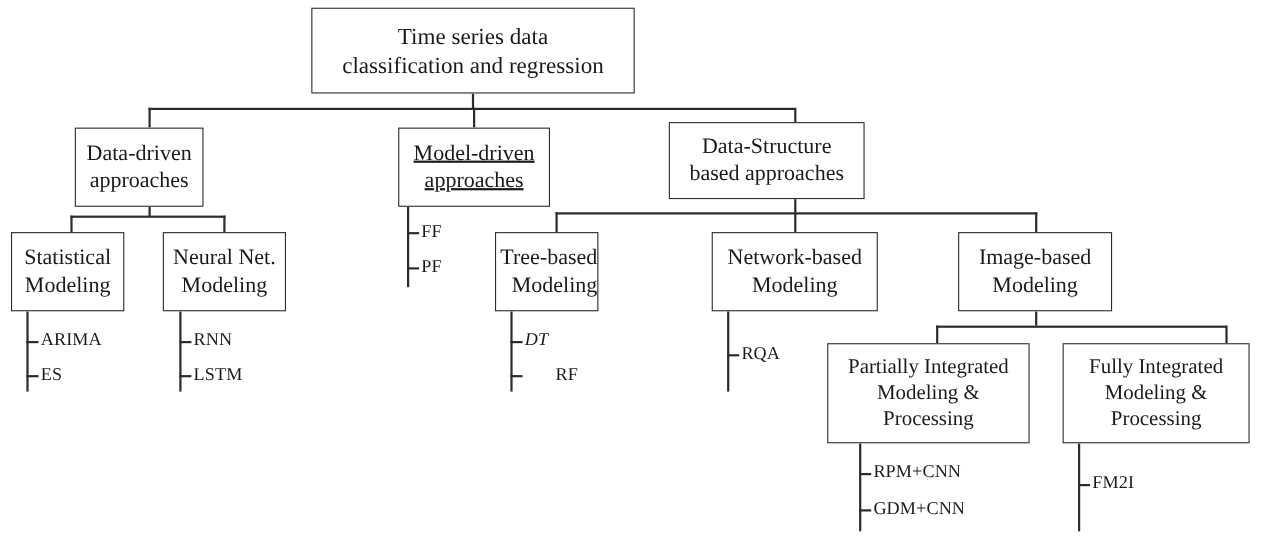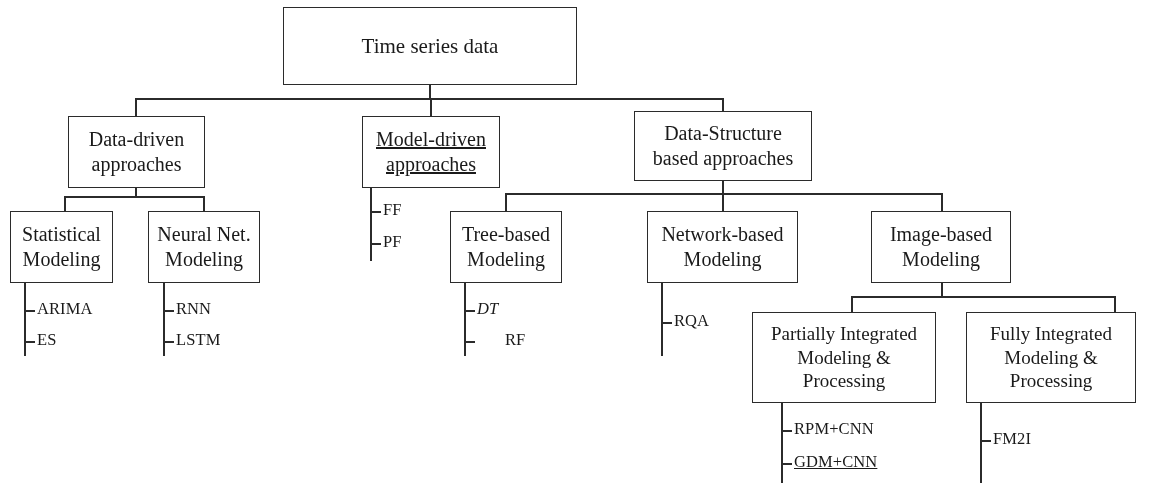--- a/index.html
+++ b/index.html
@@ -88,48 +88,49 @@
   <div class="ln-h" style="left:370px;top:243px;width:11px;"></div>
   <div class="ln-h" style="left:464px;top:310px;width:11px;"></div>
   <div class="ln-h" style="left:464px;top:341px;width:11px;"></div>
   <div class="ln-h" style="left:661px;top:322px;width:11px;"></div>
   <div class="ln-h" style="left:781px;top:430px;width:11px;"></div>
   <div class="ln-h" style="left:781px;top:463px;width:11px;"></div>
   <div class="ln-h" style="left:980px;top:440px;width:11px;"></div>
 
   <div class="node n-root" style="left:283px;top:7px;width:294px;height:78px;">
     <span class="ln">Time series data</span>
+    <span class="ln">classification and regression</span>
   </div>
 
-  <div class="node n-l2" style="left:68px;top:116px;width:137px;height:72px;">
+  <div class="node n-l2" style="left:68px;top:116px;width:117px;height:72px;">
     <span class="ln">Data-driven</span>
     <span class="ln">approaches</span>
   </div>
 
   <div class="node n-l2" style="left:362px;top:116px;width:138px;height:72px;text-decoration:underline;">
     <span class="ln">Model-driven</span>
     <span class="ln">approaches</span>
   </div>
 
-  <div class="node n-l2" style="left:634px;top:111px;width:178px;height:70px;">
+  <div class="node n-l2" style="left:608px;top:111px;width:178px;height:70px;">
     <span class="ln">Data-Structure</span>
     <span class="ln">based approaches</span>
   </div>
 
   <div class="node n-l3" style="left:10px;top:211px;width:103px;height:72px;">
     <span class="ln">Statistical</span>
     <span class="ln">Modeling</span>
   </div>
 
   <div class="node n-l3" style="left:148px;top:211px;width:112px;height:72px;">
     <span class="ln">Neural Net.</span>
     <span class="ln">Modeling</span>
   </div>
 
-  <div class="node n-l3" style="left:450px;top:211px;width:112px;height:72px;">
+  <div class="node n-l3" style="left:450px;top:211px;width:94px;height:72px;align-items:flex-end;">
     <span class="ln">Tree-based</span>
     <span class="ln">Modeling</span>
   </div>
 
   <div class="node n-l3" style="left:647px;top:211px;width:151px;height:72px;">
     <span class="ln">Network-based</span>
     <span class="ln">Modeling</span>
   </div>
 
   <div class="node n-l3" style="left:871px;top:211px;width:140px;height:72px;">
@@ -157,17 +158,17 @@
 
   <div class="leaf-label" style="left:383px;top:200px;">FF</div>
   <div class="leaf-label" style="left:383px;top:232px;">PF</div>
 
   <div class="leaf-label" style="left:477px;top:299px;font-style:italic;">DT</div>
   <div class="leaf-label" style="left:477px;top:330px;margin-left:28px;">RF</div>
 
   <div class="leaf-label" style="left:674px;top:311px;">RQA</div>
 
   <div class="leaf-label" style="left:794px;top:419px;">RPM+CNN</div>
-  <div class="leaf-label" style="left:794px;top:452px;text-decoration:underline;">GDM+CNN</div>
+  <div class="leaf-label" style="left:794px;top:452px;">GDM+CNN</div>
 
   <div class="leaf-label" style="left:993px;top:429px;">FM2I</div>
 
 </div>
 
 </body></html>

